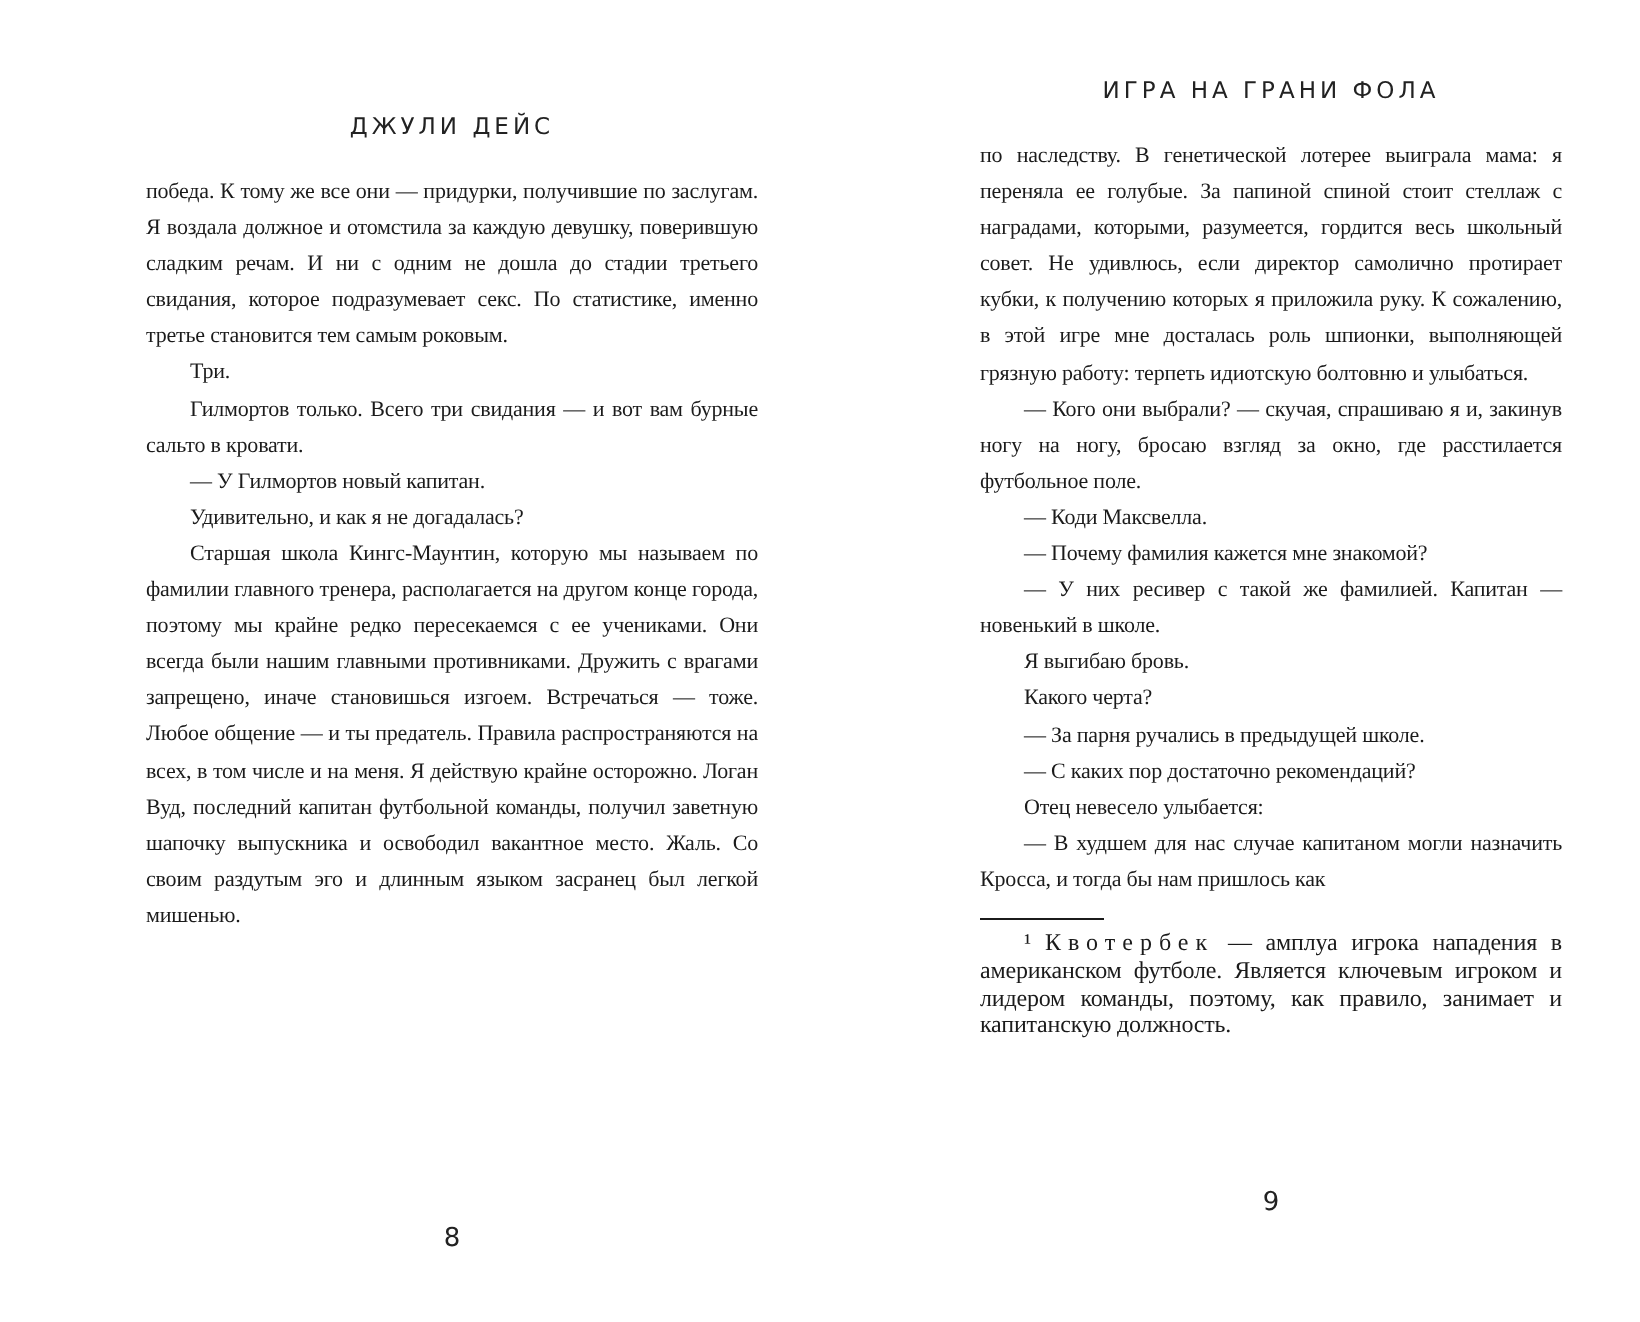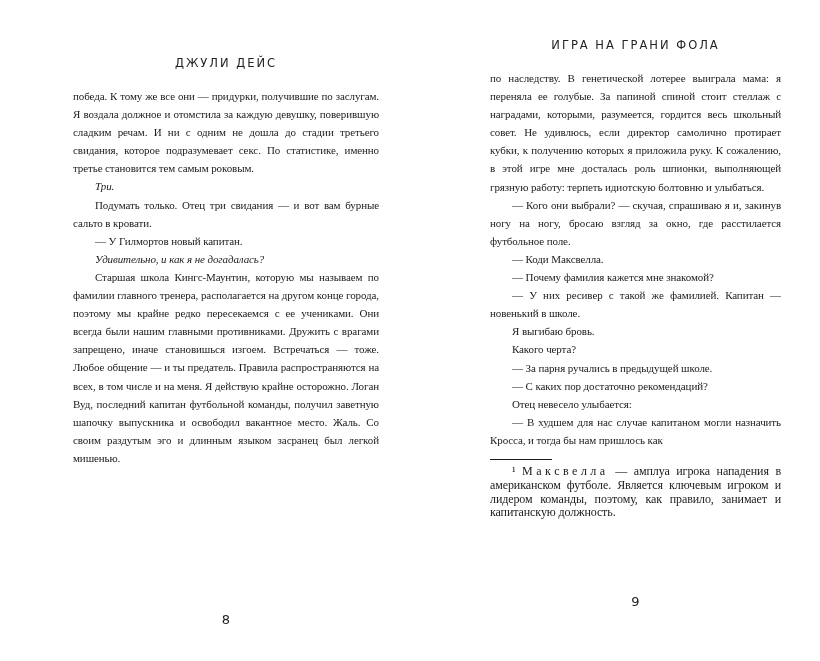--- a/index.html
+++ b/index.html
@@ -38,21 +38,21 @@
     font-size: 11px;
     line-height: 18.1px;
     text-align: justify;
     letter-spacing: -0.1px;
   }
   .body-text p {
     margin: 0;
     text-indent: 22px;
   }
   .body-text p.noindent { text-indent: 0; }
-  .body-text p.italic   { font-style: italic; }
+  .body-text p.italic   { }
 
   .footnote-rule {
     width: 62px;
     height: 1px;
     background: #1b1b1b;
     margin: 10px 0 5px 0;
   }
   .footnote {
     font-size: 12px;
     line-height: 13.8px;
@@ -77,21 +77,21 @@
 </head>
 <body>
 
 <div>
 
   <section class="page page-left">
     <div class="running-head">ДЖУЛИ ДЕЙС</div>
     <div class="body-text" id="left-text">
         <p class="noindent">победа. К тому же все они — придурки, получившие по заслугам. Я воздала должное и отомстила за каждую девушку, поверившую сладким речам. И ни с одним не дошла до стадии третьего свидания, которое подразумевает секс. По статистике, именно третье становится тем самым роковым.</p>
         <p class="italic">Три.</p>
-        <p>Подумать только. Отец три свидания — и вот вам бурные сальто в кровати.</p>
+        <p>Гилмортов только. Всего три свидания — и вот вам бурные сальто в кровати.</p>
         <p>— У Гилмортов новый капитан.</p>
         <p class="italic">Удивительно, и как я не догадалась?</p>
         <p>Старшая школа Кингс-Маунтин, которую мы называем по фамилии главного тренера, располагается на другом конце города, поэтому мы крайне редко пересекаемся с ее учениками. Они всегда были нашим главными противниками. Дружить с врагами запрещено, иначе становишься изгоем. Встречаться — тоже. Любое общение — и ты предатель. Правила распространяются на всех, в том числе и на меня. Я действую крайне осторожно. Логан Вуд, последний капитан футбольной команды, получил заветную шапочку выпускника и освободил вакантное место. Жаль. Со своим раздутым эго и длинным языком засранец был легкой мишенью.</p>
       </div>
     <div class="page-number">8</div>
   </section>
 
   <section class="page page-right">
     <div class="running-head">ИГРА НА ГРАНИ ФОЛА</div>
     <div class="body-text" id="right-text">
@@ -101,17 +101,17 @@
         <p>— Почему фамилия кажется мне знакомой?</p>
         <p>— У них ресивер с такой же фамилией. Капитан — новенький в школе.</p>
         <p>Я выгибаю бровь.</p>
         <p>Какого черта?</p>
         <p>— За парня ручались в предыдущей школе.</p>
         <p>— С каких пор достаточно рекомендаций?</p>
         <p>Отец невесело улыбается:</p>
         <p>— В худшем для нас случае капитаном могли назначить Кросса, и тогда бы нам пришлось как</p>
       </div>
     <div class="footnote-rule"></div>
-    <div class="footnote body-text"><span>¹ </span><span class="fn-term">Максвелла</span><span> — амплуа игрока нападения в американском футболе. Является ключевым игроком и лидером команды, поэтому, как правило, занимает и капитанскую должность.</span></div>
+    <div class="footnote body-text"><span>¹ </span><span class="fn-term">Квотербек</span><span> — амплуа игрока нападения в американском футболе. Является ключевым игроком и лидером команды, поэтому, как правило, занимает и капитанскую должность.</span></div>
     <div class="page-number">9</div>
   </section>
 
 </div>
 
 </body></html>

